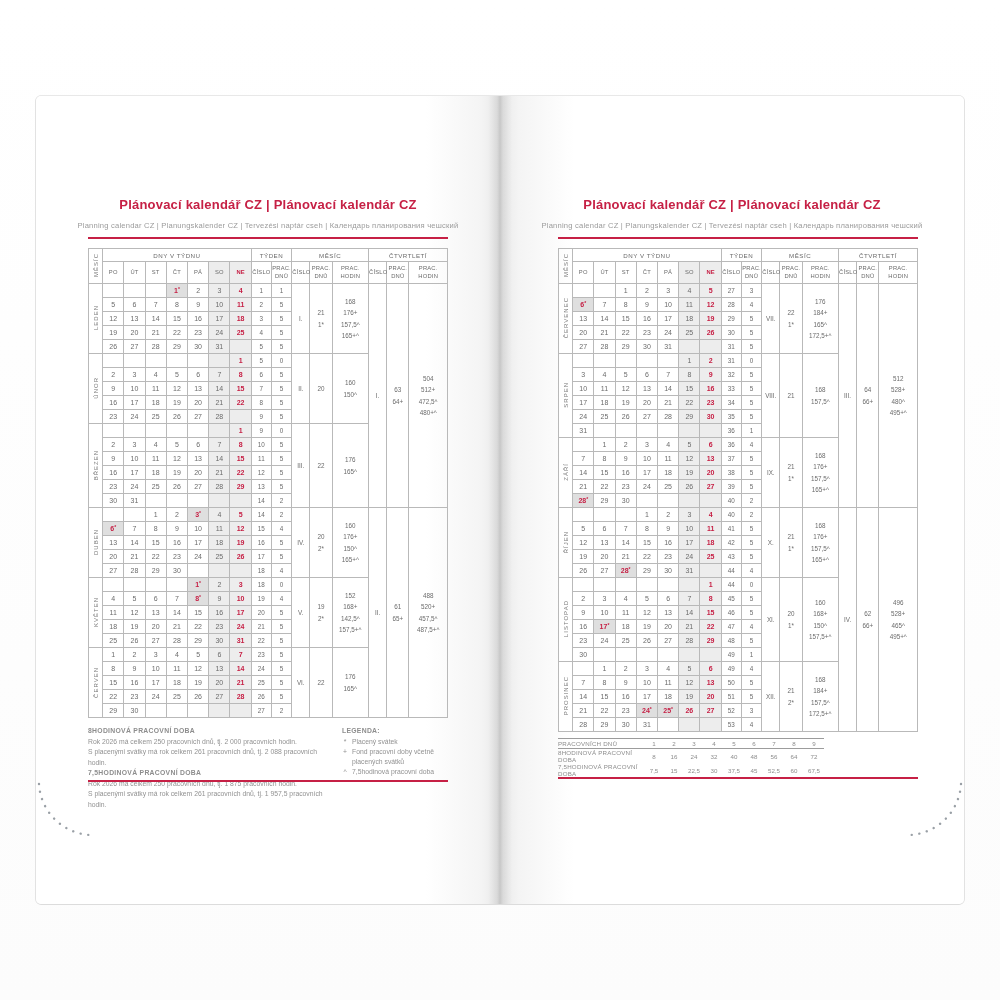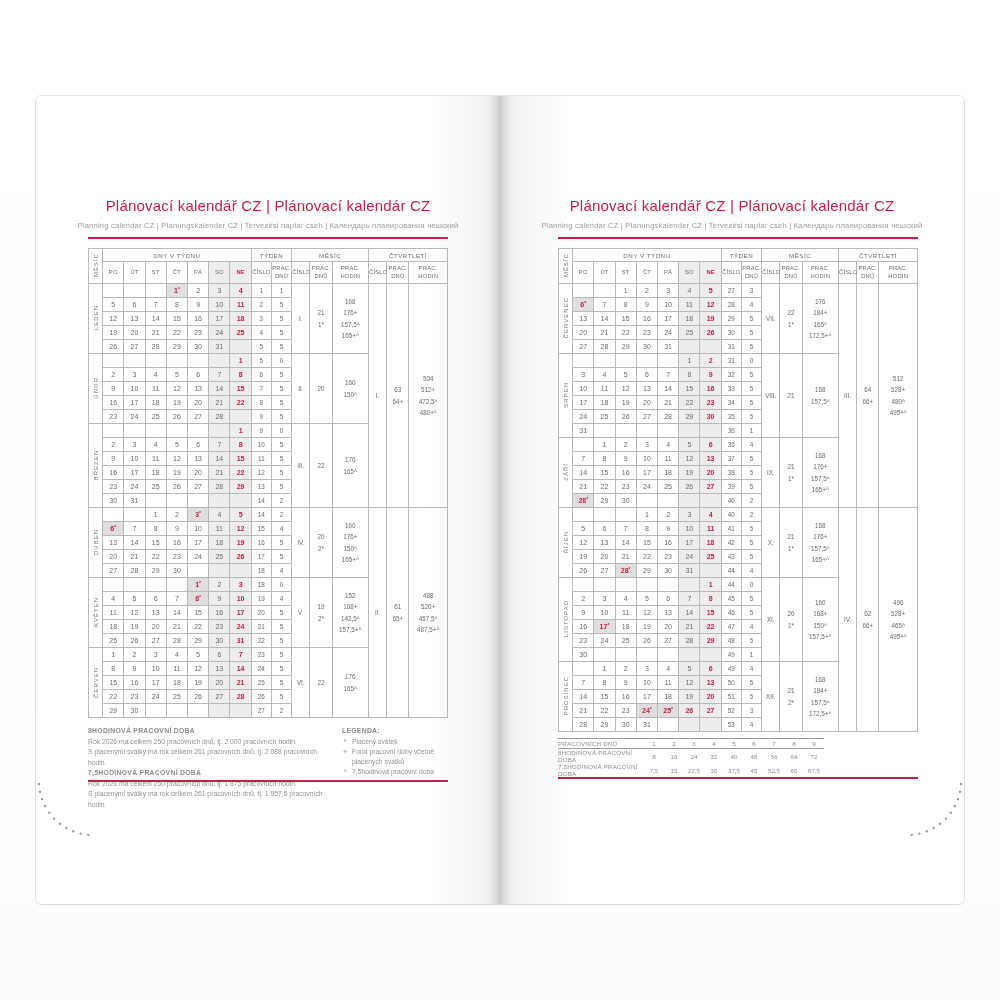--- a/index.html
+++ b/index.html
@@ -19,21 +19,21 @@
   .page-right{
     left:500px;width:464px;border-radius:0 5px 5px 0;
     background:linear-gradient(to left,#ffffff 0%,#ffffff 84%,#f4f4f4 96%,#e8e8e8 100%);
     box-shadow:1px 0 0 #e2e2e2,0 -1px 0 #e8e8e8,0 1px 0 #dcdcdc;
   }
   .gutter{position:absolute;left:488px;top:96px;width:24px;height:808px;pointer-events:none;
     background:linear-gradient(to right,rgba(0,0,0,0) 0%,rgba(0,0,0,0.07) 38%,rgba(0,0,0,0.14) 50%,rgba(0,0,0,0.07) 62%,rgba(0,0,0,0) 100%);}
   .page-inner{position:relative;width:100%;height:100%;}
   
   .title{position:absolute;top:101px;left:0;width:100%;text-align:center;
-    font-size:15px;font-weight:normal;color:#c62045;letter-spacing:0.2px;}
+    font-size:13px;font-weight:bold;color:#c62045;letter-spacing:0.2px;}
   .subtitle{position:absolute;top:125px;left:0;width:100%;text-align:center;
     font-size:7.6px;color:#9b9b9b;letter-spacing:0.2px;}
   .rule{position:absolute;height:2.4px;background:#c62045;width:360px;}
   .top-rule-l{top:141px;left:52px;}
   .top-rule-r{top:141px;left:58px;}
   .bottom-rule-l{top:684px;left:52px;}
   .bottom-rule-r{top:681px;left:58px;}
   
   .calwrap-l{position:absolute;top:152px;left:52px;}
   .calwrap-r{position:absolute;top:152px;left:58px;}

